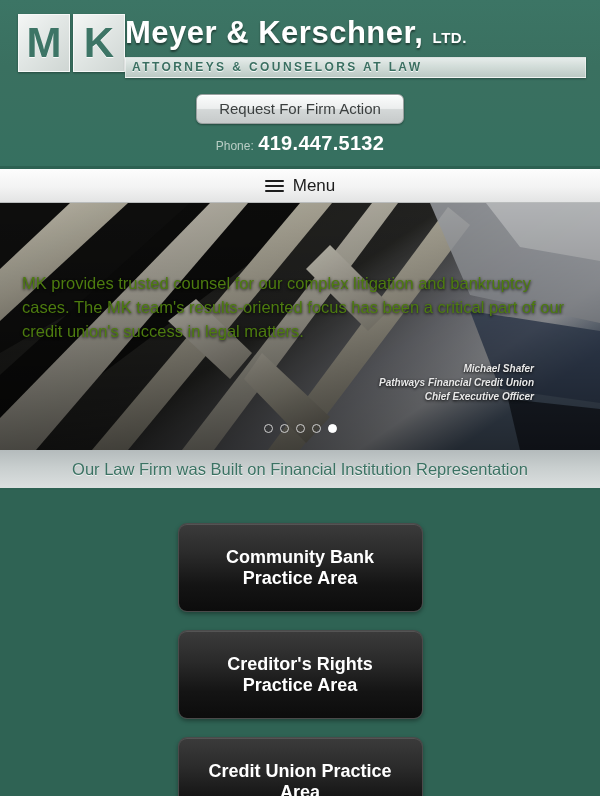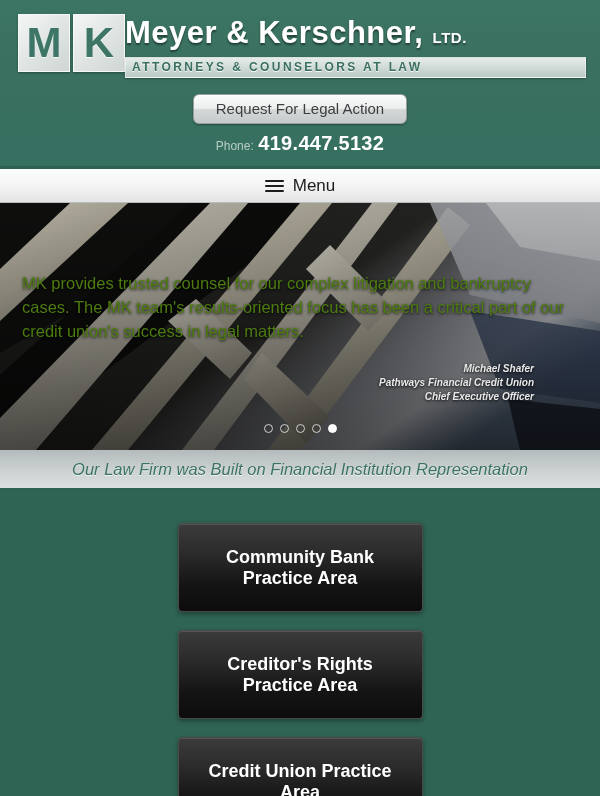--- a/index.html
+++ b/index.html
@@ -127,38 +127,38 @@
 
   
   .tagline-bar {
     flex:0 0 auto;
     height:40px;
     background:linear-gradient(to bottom,#b4bbbc 0%,#c8cece 45%,#dbdfdf 100%);
     border-bottom:2px solid #2d6152;
     display:flex; align-items:center; justify-content:center;
   }
   .tagline {
-    font-size:16.5px; font-style:italic; color:#3b7263;
+    font-size:16.5px; color:#3b7263;
     text-shadow:0 1px 0 rgba(255,255,255,.7);
     white-space:nowrap;
   }
 
   
   .practice {
     flex:1 1 auto;
     background:#2f6354;
     padding:33px 0 0 0;
     display:flex; flex-direction:column; align-items:center;
     gap:18px;
   }
   .pa-btn {
     width:245px; height:89px;
     background:linear-gradient(to bottom,#3b3b3b 0%,#2a2a2a 35%,#141414 70%,#0c0c0c 100%);
     border:1px solid #4a4a4a;
-    border-radius:4px;
+    border-radius:9px;
     display:flex; align-items:center; justify-content:center;
     color:#ffffff; font-size:18px; font-weight:bold; line-height:21px;
     text-align:center; padding:0 14px;
     box-shadow:0 2px 4px rgba(0,0,0,.35), inset 0 1px 0 rgba(255,255,255,.13);
     cursor:pointer;
   }
 </style>
 </head>
 <body>
 
@@ -180,21 +180,21 @@
           <span>Meyer &amp; Kerschner,</span>
           <span class="small">LTD.</span>
         </div>
         <div class="firm-tag-bar">
           <div class="firm-tag">ATTORNEYS &amp; COUNSELORS AT LAW</div>
         </div>
       </div>
     </div>
 
     <div class="cta-wrap">
-      <button class="cta-btn">Request For Legal Action</button>
+      <button class="cta-btn">Request For Firm Action</button>
     </div>
 
     <div class="phone-line">
       <span class="phone-label">Phone:</span>
       <span class="phone-number">419.447.5132</span>
     </div>
   </div>
 
   <div class="menubar">
     <span class="burger">

